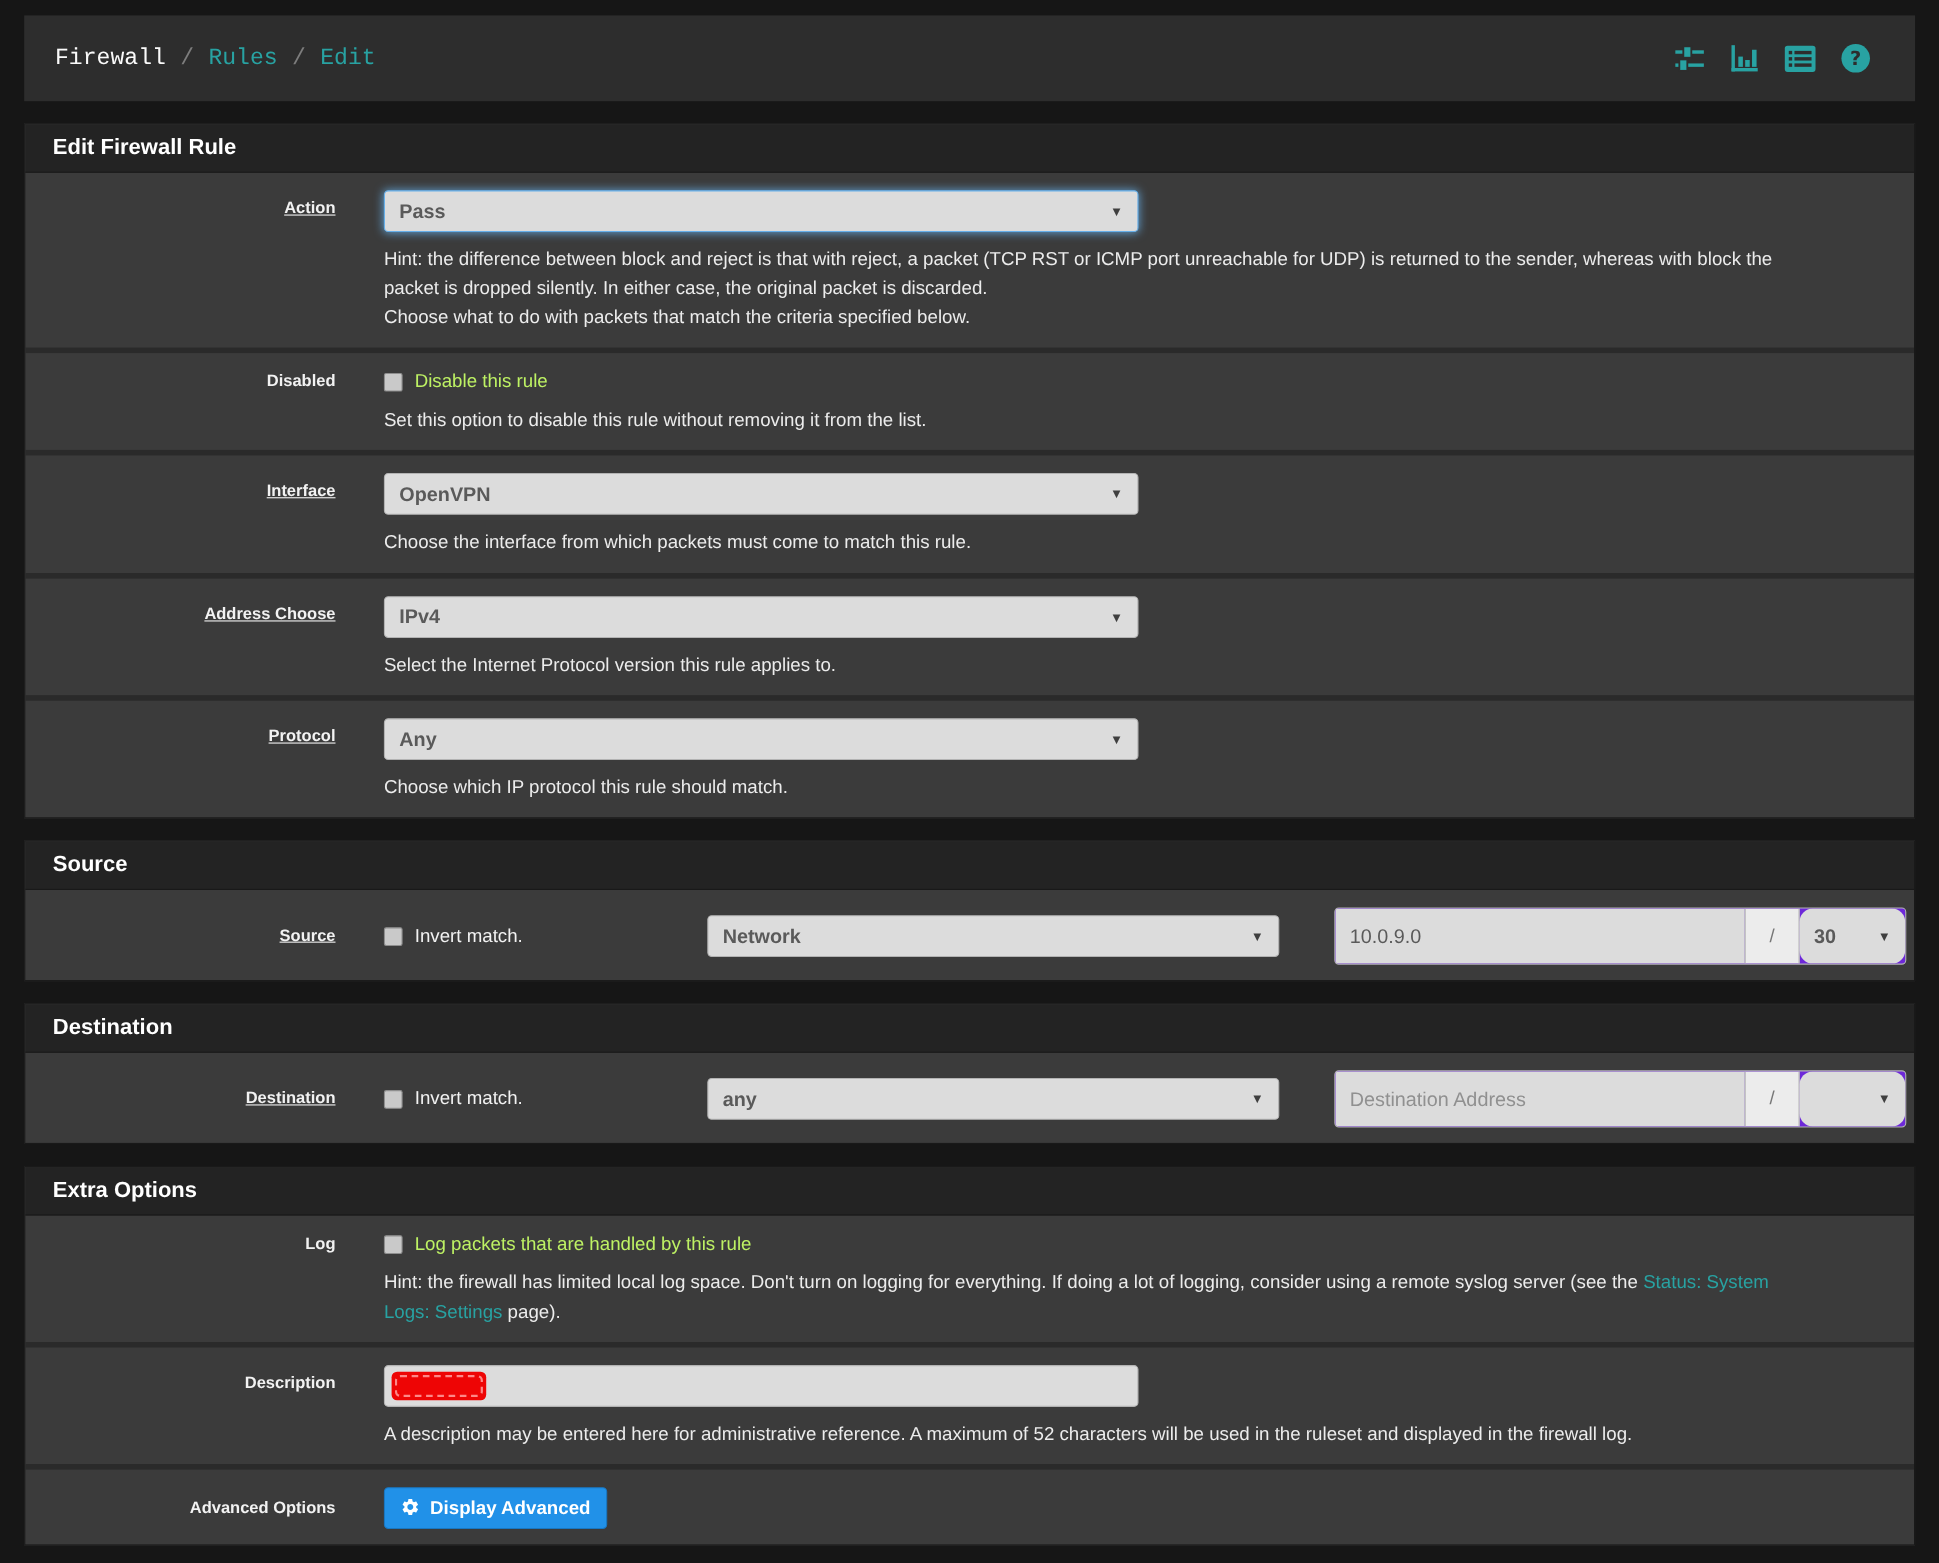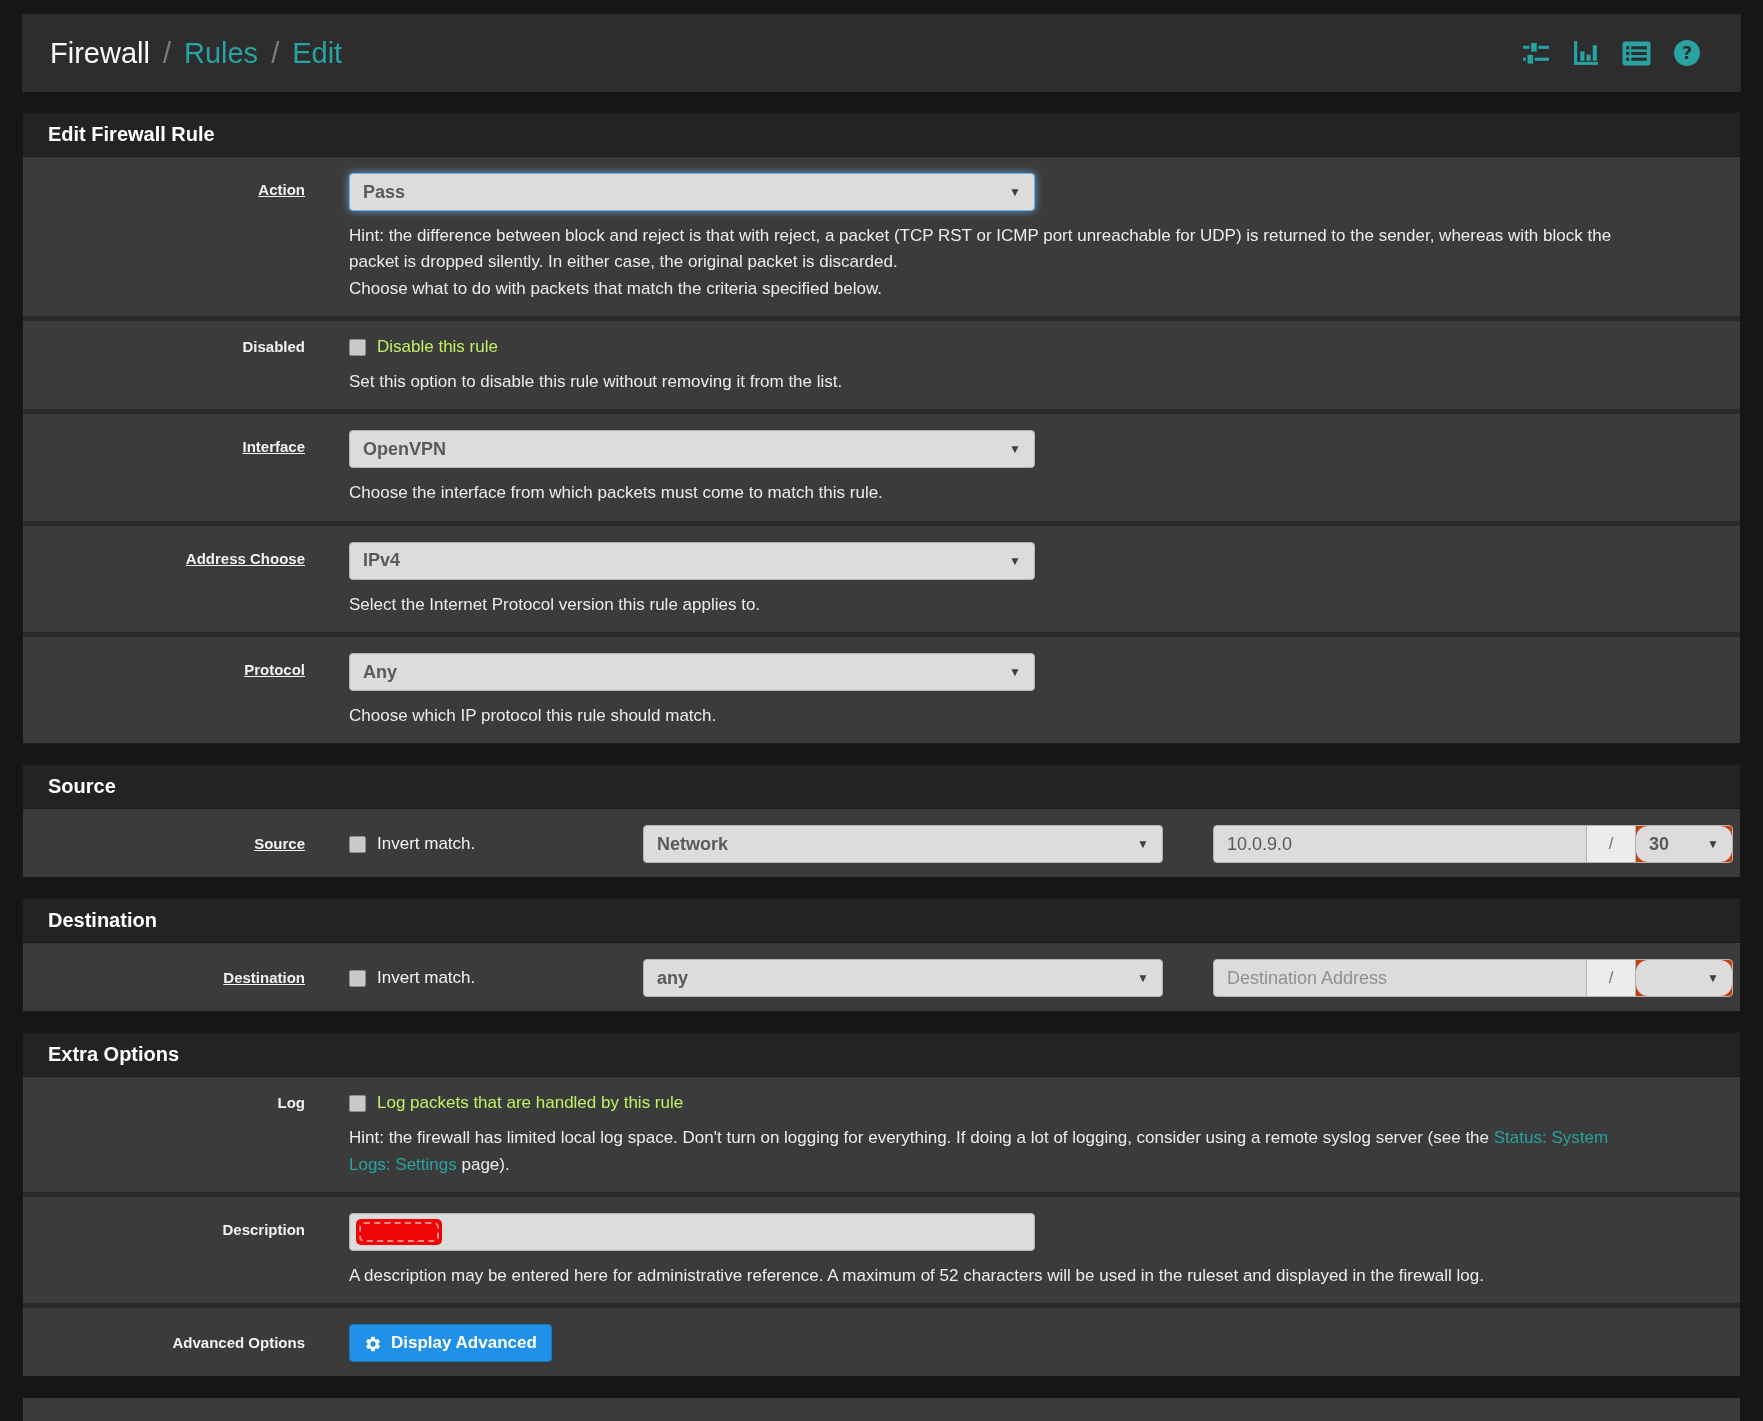--- a/index.html
+++ b/index.html
@@ -7,21 +7,21 @@
     width:1763px;height:1421px;overflow:hidden;
     background:#161616;
     font-family:"Liberation Sans","DejaVu Sans",sans-serif;
     -webkit-font-smoothing:antialiased;
   }
   
   .breadcrumb-bar{
     margin:14px 22px 0;height:78px;background:#2d2d2d;
     display:flex;align-items:center;padding:0 28px;box-sizing:border-box;
   }
-  .crumb{font-size:29px;}
+  .crumb{font-size:21px;font-family:Liberation Mono, monospace;}
   .crumb-section{color:#fafafa;}
   .crumb-sep{color:#7d7d7d;margin:0 13px;}
   .crumb-link{color:#28a2a2;cursor:pointer;}
   .bc-icons{margin-left:auto;display:flex;align-items:center;gap:22px;padding-right:12px;}
   .bc-icons svg{display:block;cursor:pointer;}
   
   .panel{margin:20px 22px 0;background:#3b3b3b;border:1px solid #191919;}
   .panel-header{
     background:#232323;padding:10px 25px;font-size:20px;font-weight:bold;color:#ffffff;
     border-bottom:1px solid #191919;
@@ -47,42 +47,42 @@
   .help{margin-top:12px;font-size:17px;color:#ececec;line-height:1.55;max-width:1290px;}
   .cb{
     width:17px;height:17px;background:#c9c9c9;border:1px solid #8e8e8e;border-radius:2px;
     display:inline-block;flex:none;box-sizing:border-box;cursor:pointer;
   }
   .cb-line{display:flex;align-items:center;gap:11px;font-size:17px;color:#bef264;cursor:pointer;}
   .hrow{display:flex;align-items:center;}
   .cb-wrap{display:flex;align-items:center;gap:11px;width:294px;min-width:294px;font-size:17px;color:#f2f2f2;cursor:pointer;}
   .type-select{width:520px;min-width:520px;}
   .addr-group{
-    display:flex;margin-left:50px;width:520px;min-width:520px;height:38px;box-sizing:border-box;
-    border:1px solid #b3b3b3;border-radius:4px;overflow:hidden;background:#c2410c;
+    display:flex;margin-left:50px;width:520px;min-width:520px;height:52px;box-sizing:border-box;
+    border:1px solid #b3b3b3;border-radius:4px;overflow:hidden;background:#6d28d9;
   }
   .addr-input{
     flex:1;min-width:0;border:none;outline:none;background:#dcdcdc;font-size:18px;color:#5a5a5a;
     padding:0 13px;font-family:inherit;
   }
   .addr-input::placeholder{color:#909090;}
   .addon{
     width:48px;min-width:48px;background:#ececec;border-left:1px solid #b3b3b3;border-right:1px solid #b3b3b3;
     display:flex;align-items:center;justify-content:center;color:#777;font-size:17px;
   }
   .mask-select{width:96px;min-width:96px;border:none;border-radius:12px;height:100%;justify-content:flex-end;}
   .tlink{color:#28a2a2;cursor:pointer;}
   .desc-input-wrap{
     width:686px;height:38px;background:#dcdcdc;border:1px solid #b3b3b3;border-radius:4px;
     position:relative;box-sizing:border-box;cursor:text;
   }
   .redaction{position:absolute;left:6px;top:5px;width:86px;height:26px;background:#ee0505;border-radius:5px;}
   .redaction::before{content:"";position:absolute;inset:3px;border:2px dashed rgba(255,160,160,0.85);border-radius:5px;}
   .adv-btn{
-    display:inline-flex;align-items:flex-end;gap:9px;background:#2191e8;border:1px solid #1977c2;
+    display:inline-flex;align-items:flex-start;gap:9px;background:#2191e8;border:1px solid #1977c2;
     border-radius:4px;padding:8px 14px;color:#fff;font-size:17px;font-weight:bold;cursor:pointer;
     font-family:inherit;
   }
   .adv-btn svg{display:block;}
   .bottom-partial{height:60px;}
 </style>
 </head>
 <body>
 
 <div class="breadcrumb-bar">

